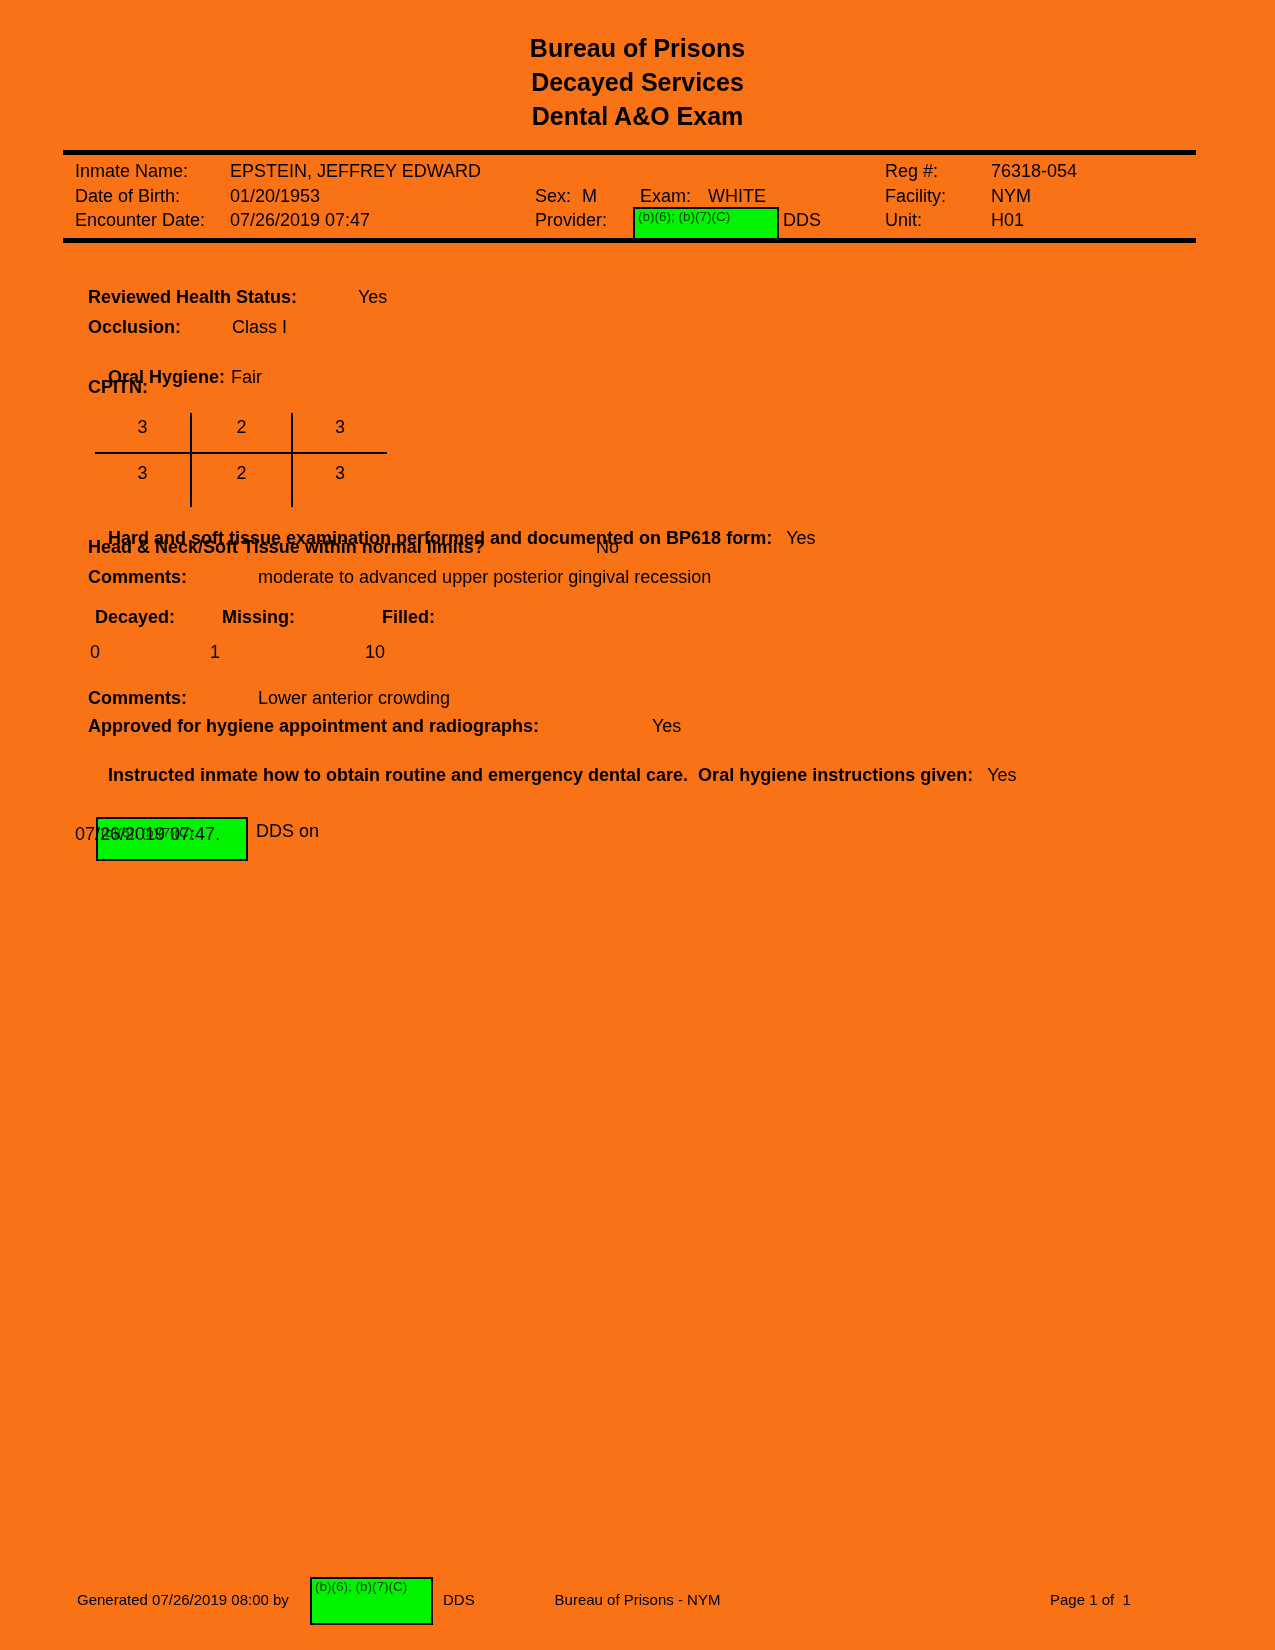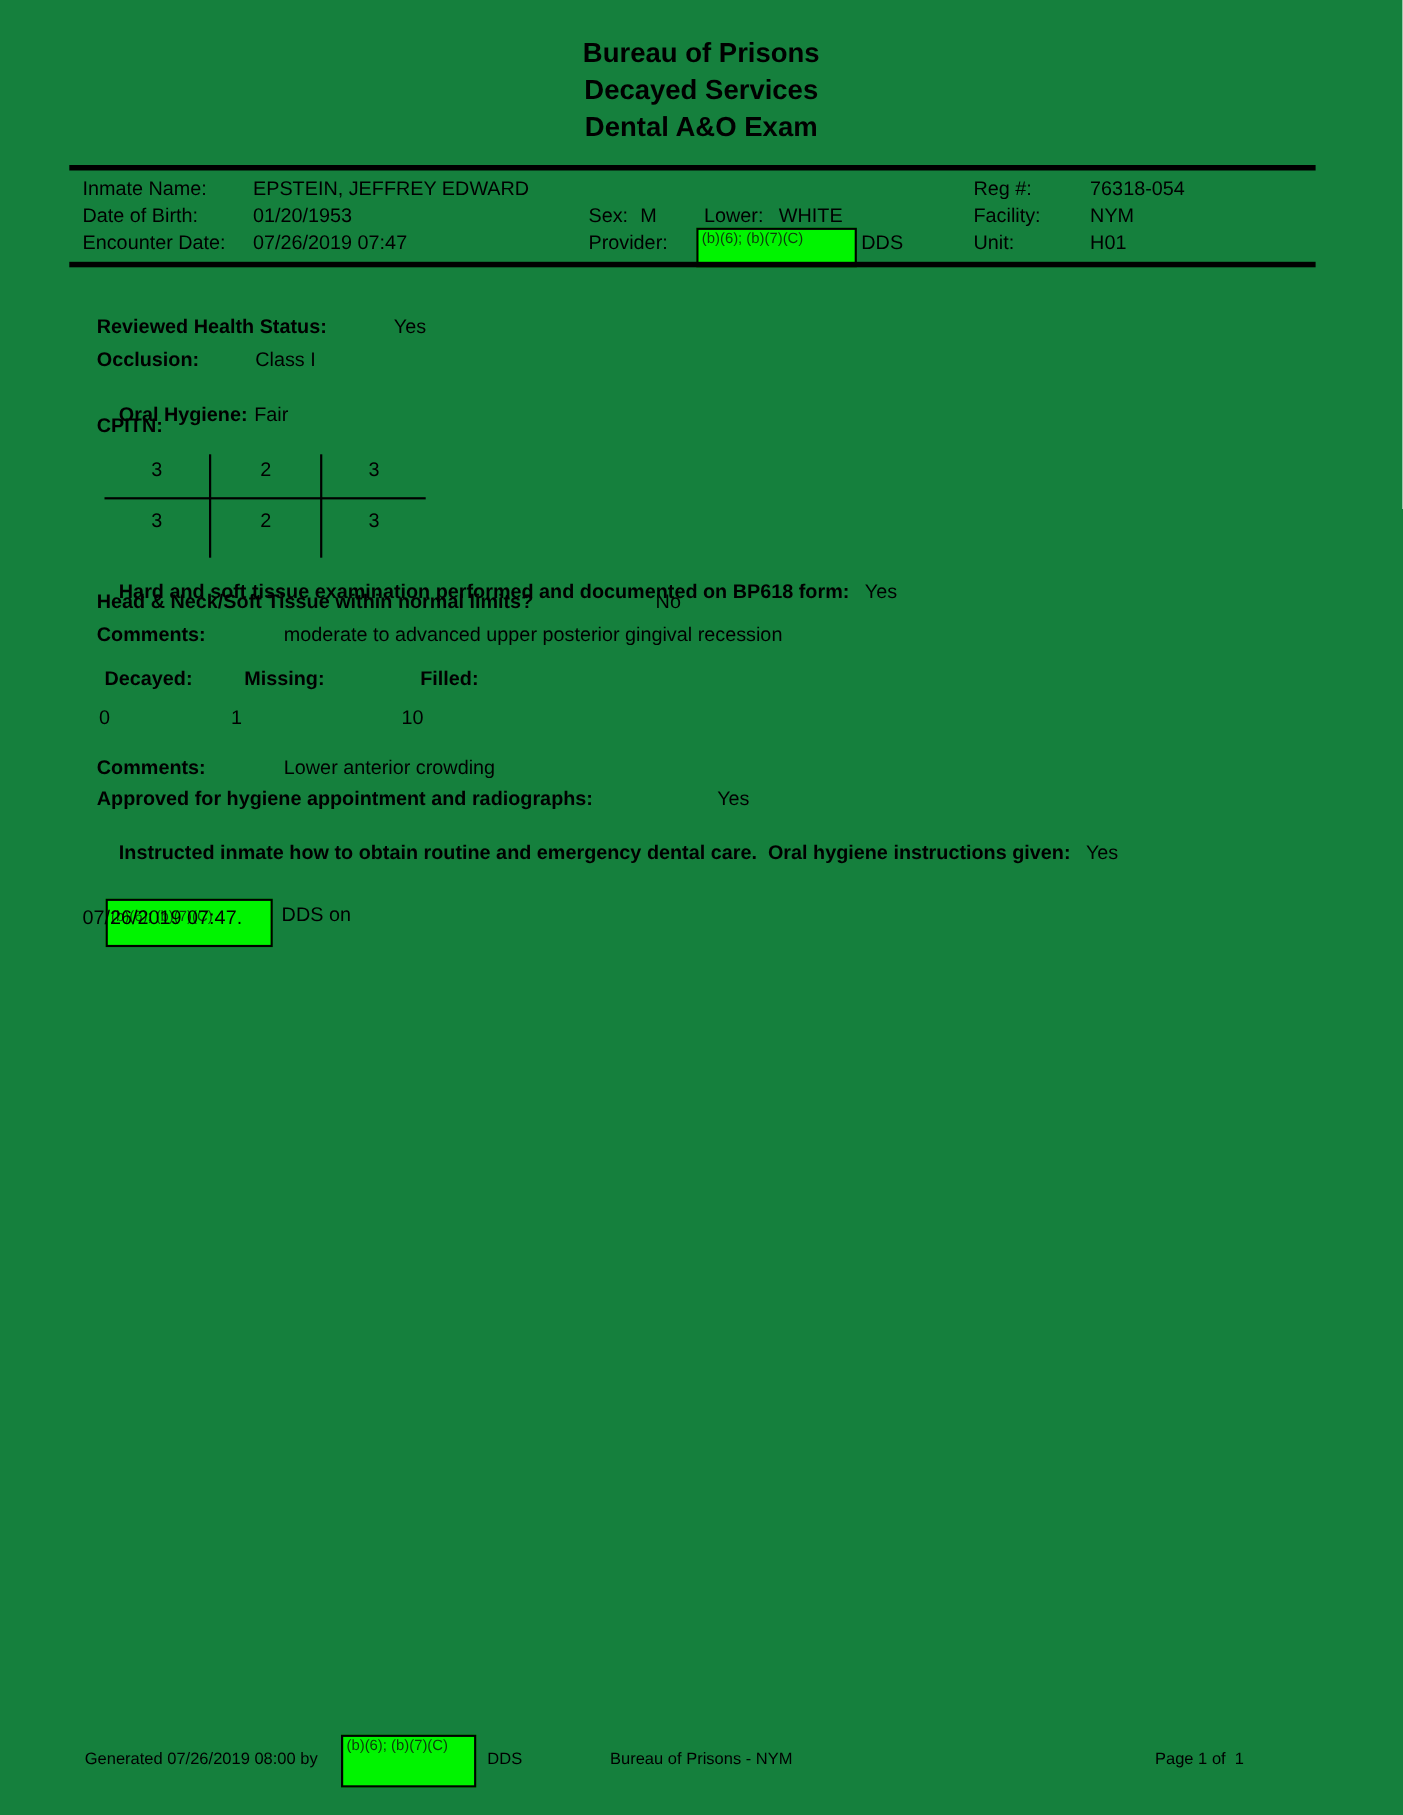--- a/index.html
+++ b/index.html
@@ -1,17 +1,17 @@
 <!DOCTYPE html>
 <html><head>
 <meta charset="utf-8">
 <style>
   html,body{margin:0;padding:0;background:#ffffff;}
   .page{
-    position:relative;width:1275px;height:1650px;background:#15803d;
+    position:relative;width:1275px;height:1650px;background:#f97316;
     font-family:"Liberation Sans","DejaVu Sans",sans-serif;color:#000;
     font-size:18px;overflow:hidden;
   }
   .b{font-weight:700;}
   .pre{white-space:pre;}
   .title{position:absolute;top:31px;left:0;right:0;text-align:center;
          font-weight:700;font-size:25px;line-height:34px;}
   .rule{position:absolute;left:63px;width:1133px;height:5px;background:#000;}
   .rule-top{top:150px;}
   .rule-bottom{top:238px;}
@@ -64,21 +64,21 @@
       <span style="left:0">Inmate Name:</span>
       <span style="left:155px">EPSTEIN, JEFFREY EDWARD</span>
       <span style="left:810px">Reg #:</span>
       <span style="left:916px">76318-054</span>
     </div>
     <div class="irow">
       <span style="left:0">Date of Birth:</span>
       <span style="left:155px">01/20/1953</span>
       <span style="left:460px">Sex:</span>
       <span style="left:507px">M</span>
-      <span style="left:565px">Lower:</span>
+      <span style="left:565px">Exam:</span>
       <span style="left:633px">WHITE</span>
       <span style="left:810px">Facility:</span>
       <span style="left:916px">NYM</span>
     </div>
     <div class="irow">
       <span style="left:0">Encounter Date:</span>
       <span style="left:155px">07/26/2019 07:47</span>
       <span style="left:460px">Provider:</span>
       <span class="redact" style="left:558px;top:-3px;width:146px;height:36px">
         <span class="rtext">(b)(6); (b)(7)(C)</span>

